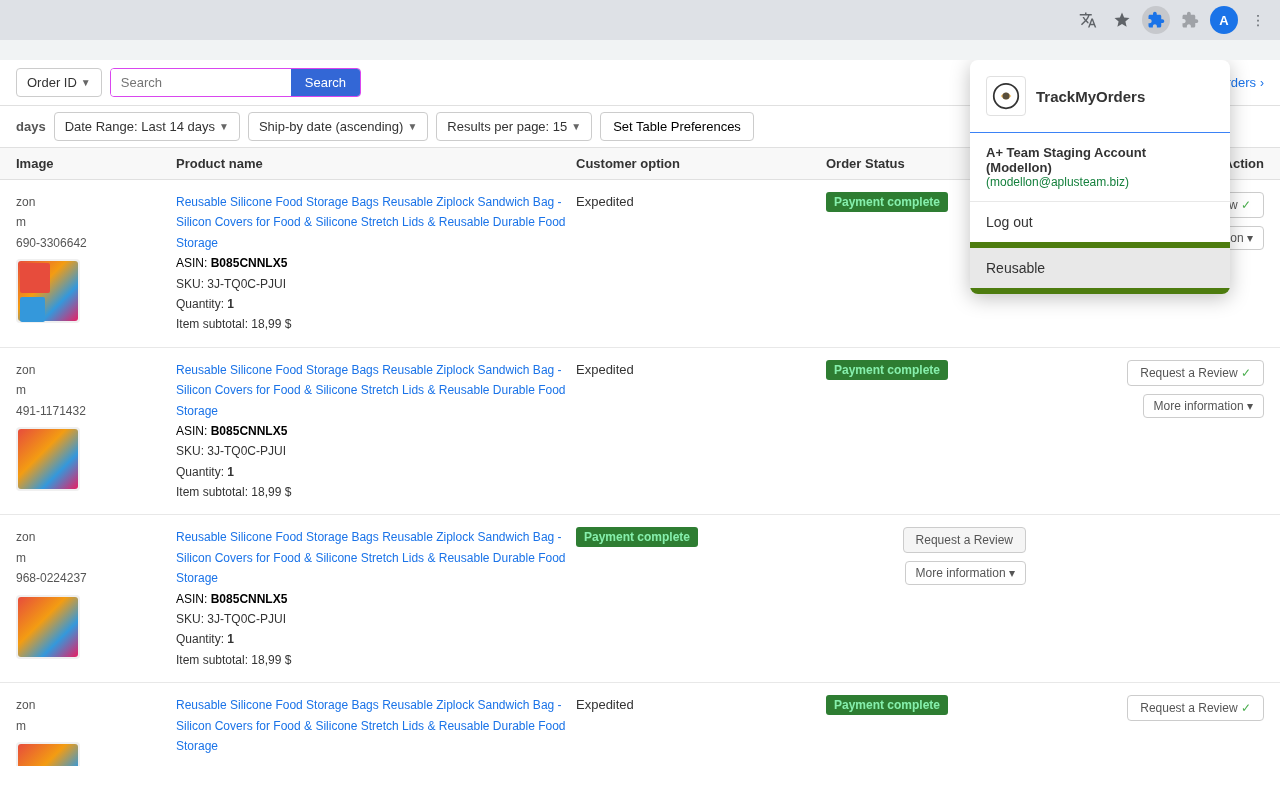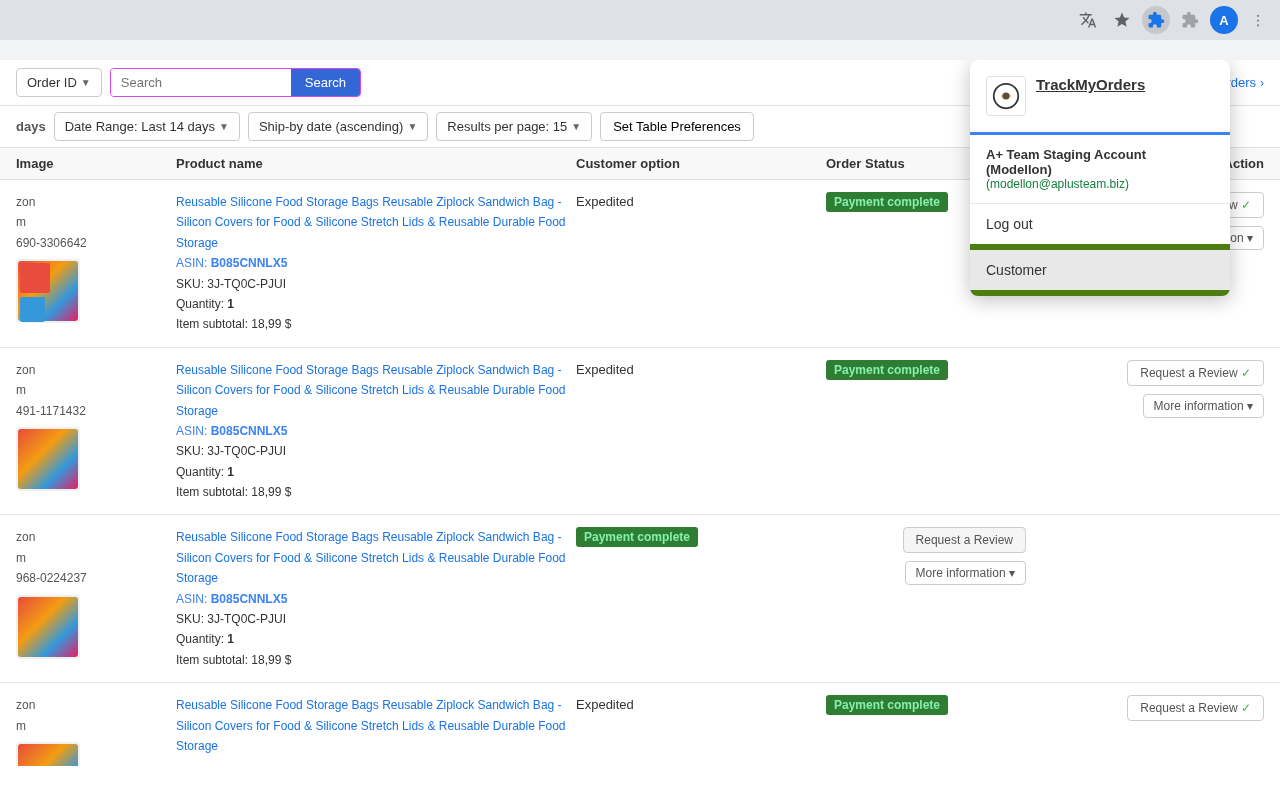--- a/index.html
+++ b/index.html
@@ -143,21 +143,21 @@
     }
     .product-img-inner {
       width: 60px; height: 60px;
       background: linear-gradient(135deg, #ff6b6b, #ffd93d, #6bcb77, #4d96ff);
       border-radius: 3px;
       position: relative;
     }
 
     .product-info { font-size: 12px; line-height: 1.7; }
     .product-name-link { color: #1a73e8; text-decoration: none; font-size: 12px; line-height: 1.5; }
-    .asin-line { color: #3b82f6; }
+    .asin-line { color: #000000; }
     .asin-line strong { font-weight: bold; }
 
     .customer-option { font-size: 13px; color: #333; padding-top: 2px; }
 
     .status-badge {
       display: inline-block;
       padding: 3px 8px;
       border-radius: 3px;
       font-size: 12px;
       font-weight: bold;
@@ -201,23 +201,22 @@
       right: 50px;
       width: 260px;
       background: white;
       border-radius: 8px;
       box-shadow: 0 4px 20px rgba(0,0,0,0.25);
       z-index: 1000;
       overflow: hidden;
     }
     .popup-header {
       padding: 16px;
-      display: flex; gap: 10px;
-      border-bottom: 3px solid #3b82f6;
-      text-decoration: underline;
+      display: flex; align-items: center; gap: 10px;
+      border-bottom: 1px solid #3b82f6;
     }
     .popup-logo {
       width: 40px; height: 40px;
       background: white;
       border: 1px solid #e0e0e0;
       border-radius: 4px;
       display: flex; align-items: center; justify-content: center;
       font-size: 20px;
     }
     .popup-title {
@@ -449,16 +448,16 @@
           <circle cx="16" cy="16" r="4" fill="#333" opacity="0.8"></circle>
         </svg>
       </div>
       <span class="popup-title">TrackMyOrders</span>
     </div>
     <div class="popup-account">
       <div class="popup-account-name">A+ Team Staging Account (Modellon)</div>
       <div class="popup-account-detail">(modellon@aplusteam.biz)</div>
     </div>
     <div class="popup-menu-item">Log out</div>
-    <div class="popup-menu-item active">Customer</div>
+    <div class="popup-menu-item active">Reusable</div>
   </div>
 
 </div>
 
 </body></html>

